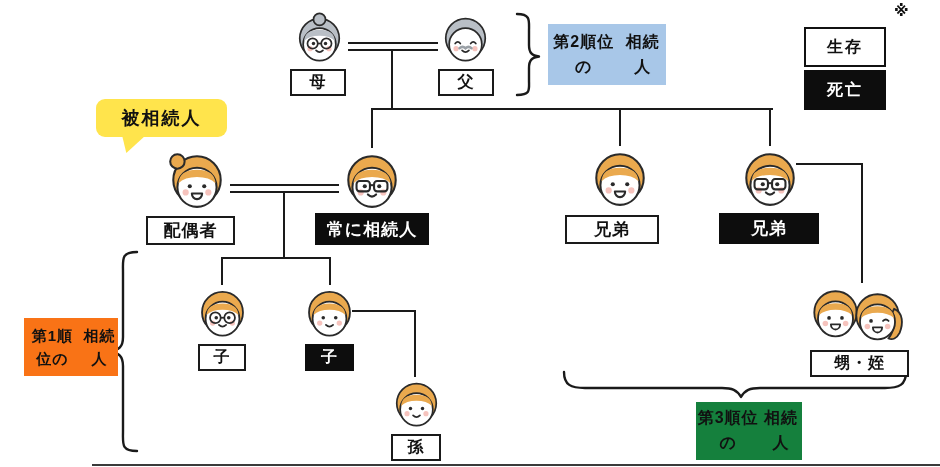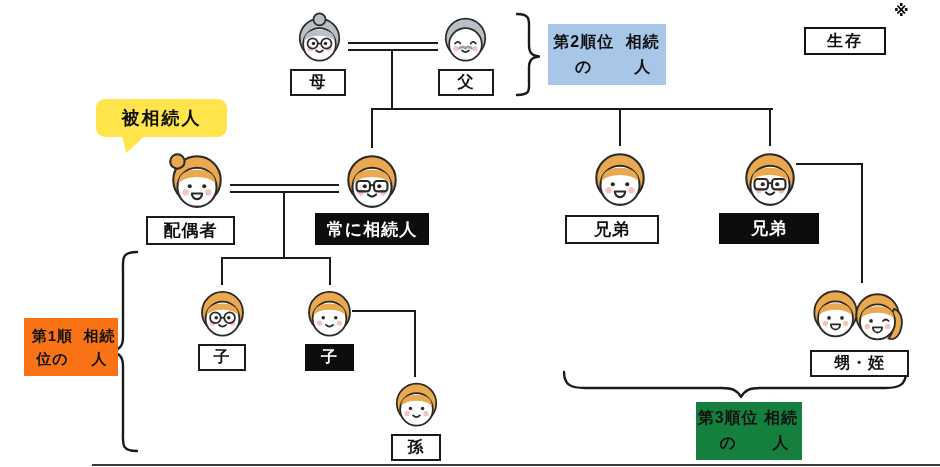--- a/index.html
+++ b/index.html
@@ -30,21 +30,21 @@
     position:absolute;z-index:4;background:#ffe44c;border-radius:9px;
     display:flex;align-items:center;justify-content:center;
     font-weight:bold;font-size:18px;letter-spacing:2px;
   }
   .callout .tail{
     position:absolute;left:26px;bottom:-16px;width:24px;height:18px;background:#ffe44c;
     clip-path:polygon(0 0,100% 0,18% 100%);
   }
   .legend-note{position:absolute;z-index:3;font-weight:bold;font-size:15px;}
   .legend-box{
-    position:absolute;z-index:3;width:82px;height:28px;background:#fff;border:2.5px solid #111;
+    position:absolute;z-index:3;width:82px;height:40px;background:#fff;border:2.5px solid #111;
     display:flex;align-items:center;justify-content:center;font-weight:bold;font-size:16px;letter-spacing:2px;box-sizing:border-box;
   }
   .legend-box.dead{background:#0d0d0d;color:#fff;border-color:#0d0d0d;}
   .brace{position:absolute;z-index:1;}
   .brace path{fill:none;stroke:#1a1a1a;stroke-width:2.4;stroke-linecap:round;stroke-linejoin:round;}
 </style>
 </head>
 <body>
 
 <div class="canvas">
@@ -257,14 +257,15 @@
     <span>相続人</span>
   </div>
 
   <div class="callout" style="left:96px;top:99px;width:131px;height:38px">
     <span>被相続人</span>
     <span class="tail"></span>
   </div>
 
   <span class="legend-note" style="left:894px;top:2px">※</span>
   <div class="legend-box" style="left:804px;top:27px">生存</div>
+  <div class="legend-box dead" style="left:804px;top:70px">死亡</div>
 
 </div>
 
 </body></html>

